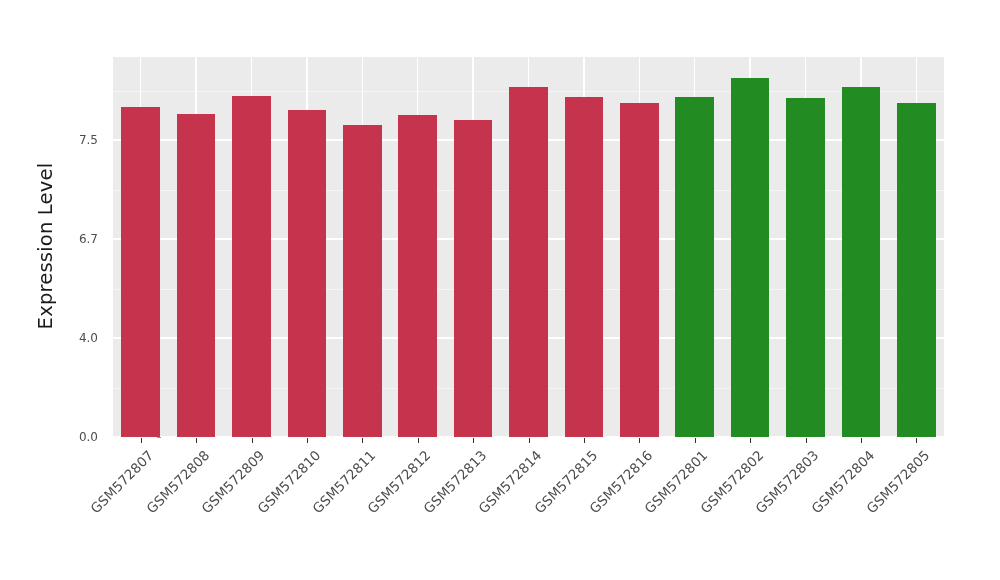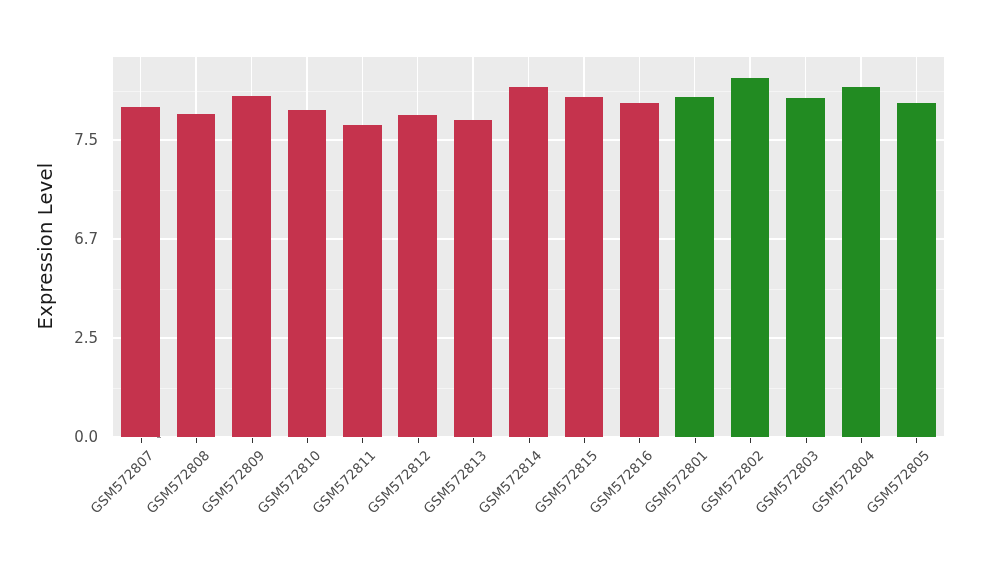--- a/index.html
+++ b/index.html
@@ -42,21 +42,21 @@
     letter-spacing: 0.2px;
     white-space: nowrap;
   }
 
   
   .y-tick-label {
     position: absolute;
     right: 0;
     width: 100%;
     text-align: right;
-    font-size: 15px;
+    font-size: 12px;
     color: #4d4d4d;
     transform: translateY(-50%);
     padding-right: 7px;
     box-sizing: border-box;
     white-space: nowrap;
   }
   #y-tick-labels {
     position: absolute;
     left: 50px;
     top: 0;
@@ -136,21 +136,21 @@
 </head>
 <body>
 
 <div id="plot-root">
 
   <div id="y-axis-title">Expression Level</div>
 
   <div id="y-tick-labels">
       <div class="y-tick-label" style="top: 437px;">0.0</div>
       <div class="y-tick-mark" style="top: 437px;"></div>
-      <div class="y-tick-label" style="top: 338.042px;">2.5</div>
+      <div class="y-tick-label" style="top: 338.042px;">4.0</div>
       <div class="y-tick-mark" style="top: 338.042px;"></div>
       <div class="y-tick-label" style="top: 239.083px;">6.7</div>
       <div class="y-tick-mark" style="top: 239.083px;"></div>
       <div class="y-tick-label" style="top: 140.125px;">7.5</div>
       <div class="y-tick-mark" style="top: 140.125px;"></div>
     </div>
 
   <div id="panel">
       <div class="grid-minor-h" style="top: 330.521px;"></div>
       <div class="grid-minor-h" style="top: 231.562px;"></div>

